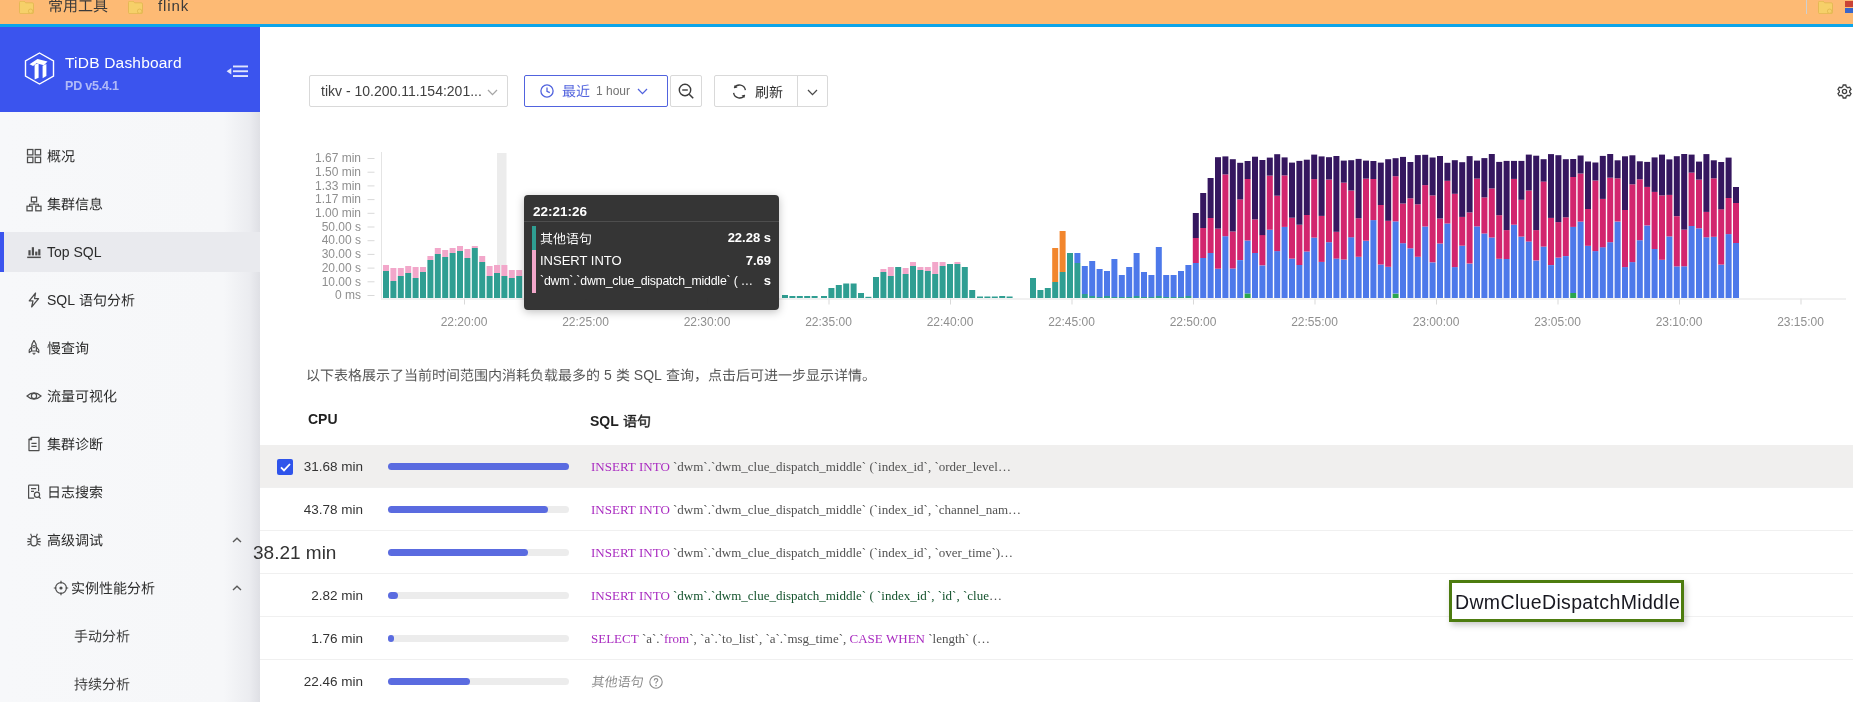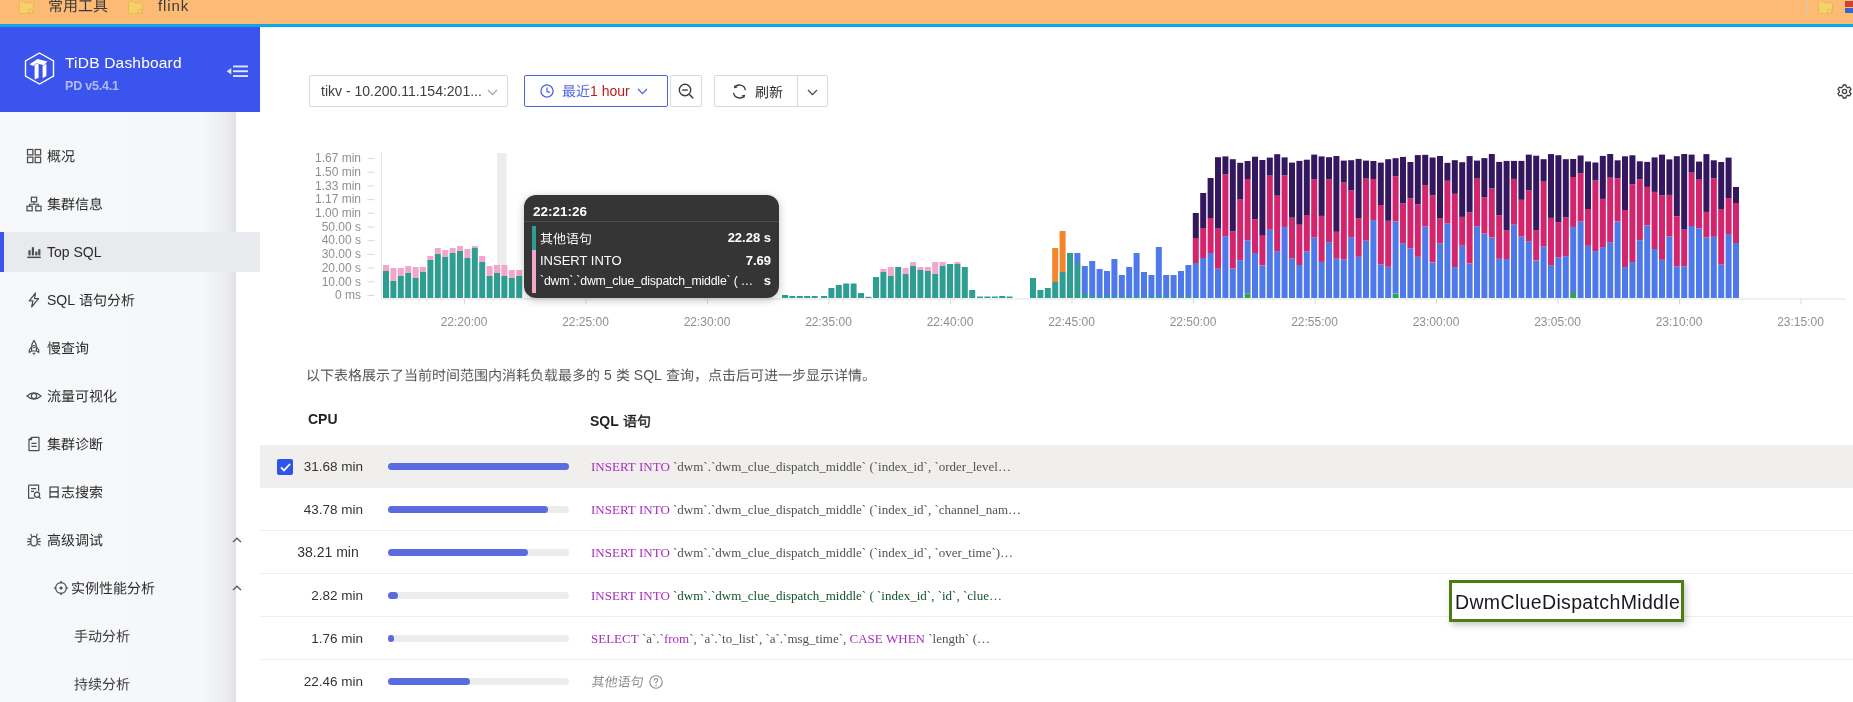--- a/index.html
+++ b/index.html
@@ -111,21 +111,21 @@
     </svg>
     <div class="abs" style="left:158px;top:-5px;height:24px;font-size:15px;letter-spacing:0.9px;color:#3a3a3a;line-height:22px">flink</div>
     <div class="abs" style="left:1806px;top:0;width:1px;height:14px;background:#cfcfcf"></div>
     <svg class="abs" style="left:1818px;top:1px" width="15" height="13" viewBox="0 0 15 13">
       <path d="M0.5 1.5 Q0.5 0.2 1.8 0.2 L5.2 0.2 L6.6 1.8 L13.2 1.8 Q14.5 1.8 14.5 3.1 L14.5 11.4 Q14.5 12.6 13.2 12.6 L1.8 12.6 Q0.5 12.6 0.5 11.4 Z" fill="#f6d069" stroke="#dfb64e" stroke-width="0.8"></path>
       <circle cx="11.6" cy="10.2" r="2.2" fill="#f6d069" stroke="#dfb64e" stroke-width="0.8"></circle>
     </svg>
     <div class="abs" style="left:1845px;top:1px;width:8px;height:6px;background:#c94336"></div>
     <div class="abs" style="left:1845px;top:8px;width:8px;height:5px;background:#3a66c9"></div>
   </div>
-<div class="abs" style="left:0;top:27px;width:236px;height:675px;background:linear-gradient(90deg,#f7f8fa 0%,#f6f7f9 86%,#ebecf0 96%,#dfe0e5 100%)">
+<div class="abs" style="left:0;top:27px;width:260px;height:675px;background:linear-gradient(90deg,#f7f8fa 0%,#f6f7f9 86%,#ebecf0 96%,#dfe0e5 100%)">
     <div class="abs" style="left:0;top:0;width:260px;height:85px;background:#3b54ee">
       <svg class="abs" style="left:24px;top:25px" width="31" height="33" viewBox="0 0 31 33">
 <path d="M15.5 1 L29.5 8.9 L29.5 24.1 L15.5 32 L1.5 24.1 L1.5 8.9 Z" fill="none" stroke="#fff" stroke-width="1.4"></path>
 <path d="M5.5 12.2 L13.5 7.0 L23.5 9.6 L19.9 13.2 L12.4 11.2 L9.1 14.0 Z" fill="#fff"></path>
 <path d="M10.6 12.6 L14.6 11.4 L14.6 25.8 L10.6 27.6 Z" fill="#fff"></path>
 <path d="M18.6 13.8 L22.4 11.9 L22.4 24.0 L18.6 26.2 Z" fill="#fff"></path>
 </svg>
       <div class="abs" style="left:65px;top:25px;width:160px;height:22px;font-size:15.5px;color:#fff;letter-spacing:0.2px;line-height:22px">TiDB Dashboard</div>
       <div class="abs" style="left:65px;top:50px;width:120px;height:18px;font-size:12.5px;font-weight:700;color:rgba(255,255,255,0.60);line-height:18px;letter-spacing:-0.2px">PD v5.4.1</div>
       <svg class="abs" style="left:226px;top:38px" width="22" height="13" viewBox="0 0 22 13">
@@ -322,21 +322,21 @@
       <path d="M7 3.4 L7 7.3 L9.8 8.6" fill="none" stroke="#5163de" stroke-width="1.3"></path>
     </svg>
     <span style="margin-left:8px;display:inline-flex;align-items:center">
       <svg width="28" height="14" viewBox="0 -880 2000 1000">
         <g transform="scale(1,-1)" fill="#5163de">
           <use href="#g40" x="0"></use>
           <use href="#g41" x="1000"></use>
         </g>
       </svg>
     </span>
-    <span style="font-size:14px;color:#b91c1c;margin-left:0"> 1 hour</span>
+    <span style="font-size:12px;color:#737373;margin-left:6px"> 1 hour</span>
     <svg style="margin-left:7px" width="11" height="7" viewBox="0 0 11 7">
       <path d="M1 1 L5.5 5.6 L10 1" fill="none" stroke="#5163de" stroke-width="1.3"></path>
     </svg>
   </div>
 <div class="abs" style="left:670px;top:75px;width:32px;height:32px;border:1px solid #d9d9d9;border-radius:2px;background:#fff">
 <svg class="abs" style="left:7px;top:7px" width="17" height="17" viewBox="0 0 17 17">
 <circle cx="7" cy="7" r="5.7" fill="none" stroke="#3c3c3c" stroke-width="1.4"></circle>
 <path d="M4.2 7 H9.8" stroke="#3c3c3c" stroke-width="1.4"></path>
 <path d="M11.2 11.2 L15.2 15.2" stroke="#3c3c3c" stroke-width="1.6"></path>
     </svg>
@@ -756,21 +756,21 @@
     <rect x="1408.2" y="119.6" width="6" height="33.4" fill="#4d79ea"></rect>
     <rect x="1408.2" y="64.2" width="6" height="55.4" fill="#d2256e"></rect>
     <rect x="1408.2" y="17.0" width="6" height="47.3" fill="#35175f"></rect>
     <rect x="1415.6" y="89.1" width="6" height="63.9" fill="#4d79ea"></rect>
     <rect x="1415.6" y="52.9" width="6" height="36.2" fill="#d2256e"></rect>
     <rect x="1415.6" y="12.6" width="6" height="40.4" fill="#35175f"></rect>
     <rect x="1423.0" y="98.0" width="6" height="55.0" fill="#4d79ea"></rect>
     <rect x="1423.0" y="58.0" width="6" height="40.0" fill="#d2256e"></rect>
     <rect x="1423.0" y="42.0" width="6" height="16.0" fill="#35175f"></rect>
   </svg>
-<div class="abs" style="left:524px;top:195px;width:255px;height:103px;background:rgba(45,45,45,0.96);border-radius:12px;box-shadow:0 2px 8px rgba(0,0,0,0.25);color:#fff">
+<div class="abs" style="left:524px;top:195px;width:255px;height:115px;background:rgba(45,45,45,0.96);border-radius:4px;box-shadow:0 2px 8px rgba(0,0,0,0.25);color:#fff">
     <div class="abs" style="left:9px;top:7px;font-size:13.5px;font-weight:700;line-height:19px">22:21:26</div>
     <div class="abs" style="left:0;top:26px;width:255px;height:1px;background:#4e4e4e"></div>
     <div class="abs" style="left:8px;top:31px;width:4px;height:24px;background:#2f9e92"></div>
     <div class="abs" style="left:8px;top:55px;width:4px;height:43px;background:#f2a7ca"></div>
     <div class="abs flex" style="left:16px;top:34px;height:18px">
       <svg width="52" height="13" viewBox="0 -880 4000 1000">
         <g transform="scale(1,-1)" fill="#fff">
           <use href="#g44" x="0"></use>
           <use href="#g45" x="1000"></use>
           <use href="#g10" x="2000"></use>
@@ -849,21 +849,21 @@
 <div class="abs" style="left:263px;top:457px;width:100px;text-align:right;font-size:13.5px;color:#333;line-height:19px">31.68 min</div>
 <div class="abs" style="left:388px;top:463px;width:181px;height:7px;background:#ececec;border-radius:3.5px"></div>
 <div class="abs" style="left:388px;top:463px;width:181.0px;height:7px;background:#5a6be0;border-radius:3.5px"></div>
 <div class="abs mono" style="left:591px;top:458px;font-size:13px;line-height:17px"><span style="color:#a92bc0">INSERT&nbsp;INTO</span><span style="color:#525252">&nbsp;`dwm`.`dwm_clue_dispatch_middle`&nbsp;(`index_id`,&nbsp;`order_level</span><span style="color:#525252">…</span></div>
 <div class="abs" style="left:260px;top:530px;width:1593px;height:1px;background:#f0f0f0"></div>
 <div class="abs" style="left:263px;top:500px;width:100px;text-align:right;font-size:13.5px;color:#333;line-height:19px">43.78 min</div>
 <div class="abs" style="left:388px;top:506px;width:181px;height:7px;background:#ececec;border-radius:3.5px"></div>
 <div class="abs" style="left:388px;top:506px;width:160.4px;height:7px;background:#5a6be0;border-radius:3.5px"></div>
 <div class="abs mono" style="left:591px;top:501px;font-size:13px;line-height:17px"><span style="color:#a92bc0">INSERT&nbsp;INTO</span><span style="color:#525252">&nbsp;`dwm`.`dwm_clue_dispatch_middle`&nbsp;(`index_id`,&nbsp;`channel_nam</span><span style="color:#525252">…</span></div>
 <div class="abs" style="left:260px;top:573px;width:1593px;height:1px;background:#f0f0f0"></div>
-<div class="abs" style="left:278px;top:543px;width:100px;text-align:center;font-size:14px;color:#333;line-height:19px">38.21 min</div>
+<div class="abs" style="left:253px;top:543px;width:100px;text-align:left;font-size:19px;color:#333;line-height:19px">38.21 min</div>
 <div class="abs" style="left:388px;top:549px;width:181px;height:7px;background:#ececec;border-radius:3.5px"></div>
 <div class="abs" style="left:388px;top:549px;width:140.0px;height:7px;background:#5a6be0;border-radius:3.5px"></div>
 <div class="abs mono" style="left:591px;top:544px;font-size:13px;line-height:17px"><span style="color:#a92bc0">INSERT&nbsp;INTO</span><span style="color:#525252">&nbsp;`dwm`.`dwm_clue_dispatch_middle`&nbsp;(`index_id`,&nbsp;`over_time`)</span><span style="color:#525252">…</span></div>
 <div class="abs" style="left:260px;top:616px;width:1593px;height:1px;background:#f0f0f0"></div>
 <div class="abs" style="left:263px;top:586px;width:100px;text-align:right;font-size:13.5px;color:#333;line-height:19px">2.82 min</div>
 <div class="abs" style="left:388px;top:592px;width:181px;height:7px;background:#ececec;border-radius:3.5px"></div>
 <div class="abs" style="left:388px;top:592px;width:10.3px;height:7px;background:#5a6be0;border-radius:3.5px"></div>
 <div class="abs mono" style="left:591px;top:587px;font-size:13px;line-height:17px"><span style="color:#a92bc0">INSERT&nbsp;INTO</span><span style="color:#14532d">&nbsp;`dwm`.`dwm_clue_dispatch_middle`&nbsp;(&nbsp;`index_id`,&nbsp;`id`,&nbsp;`clue</span><span style="color:#525252">…</span></div>
 <div class="abs" style="left:260px;top:659px;width:1593px;height:1px;background:#f0f0f0"></div>
 <div class="abs" style="left:263px;top:629px;width:100px;text-align:right;font-size:13.5px;color:#333;line-height:19px">1.76 min</div>

